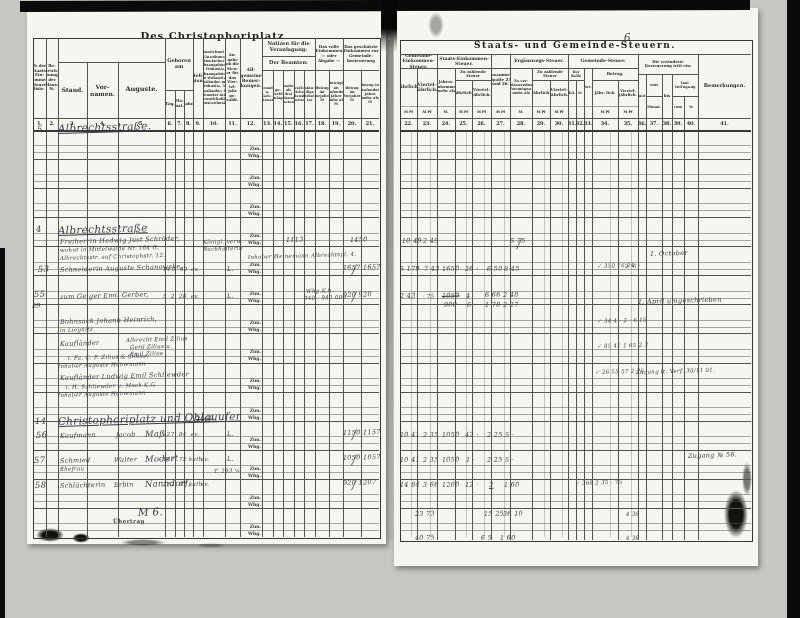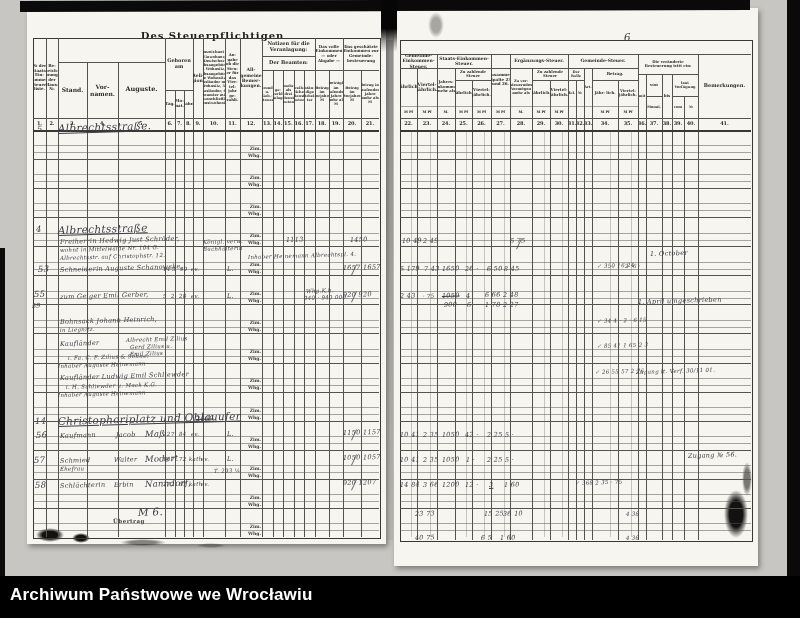--- a/index.html
+++ b/index.html
@@ -45,21 +45,22 @@
   
   .blot{position:absolute;border-radius:50%;background:radial-gradient(closest-side,#141210 55%,rgba(20,18,16,0));}
 </style>
 </head>
 <body>
 
 <div class="scan">
   <div class="page" id="pageL"></div>
   <div class="page" id="pageR"></div>
 
-  <div class="big-title" id="titleL">Des Steuerpflichtigen</div>
+  <div class="big-title" id="titleL">Des Christophoriplatz</div>
+  <div class="big-title" id="titleR">Staats- und Gemeinde-Steuern.</div>
 
   <div class="bar-top"></div>
   <div class="bind"></div>
   <div class="bind2"></div>
   <div class="strip-left"></div>
   <div class="strip-right"></div>
 
   <div class="blot" style="left:36px;top:528px;width:28px;height:14px;"></div>
   <div class="blot" style="left:72px;top:533px;width:18px;height:10px;"></div>
   <div class="blot" style="left:120px;top:539px;width:46px;height:7px;opacity:.5;"></div>
@@ -496,16 +497,13 @@
       <div class="ink s" style="left: 415px; top: 510px; color: rgb(60, 61, 70);">23 73</div>
       <div class="ink s" style="left: 484px; top: 510px; color: rgb(60, 61, 70);">15 25</div>
       <div class="ink s" style="left: 503px; top: 510px; color: rgb(60, 61, 70);">36 10</div>
       <div class="ink xs" style="left: 626px; top: 511px; color: rgb(60, 61, 70);">4 38</div>
       <div class="ink s" style="left: 415px; top: 534px; color: rgb(60, 61, 70);">40 75</div>
       <div class="ink s" style="left: 481px; top: 534px; color: rgb(60, 61, 70);">6 5</div>
       <div class="ink s" style="left: 500px; top: 534px; color: rgb(60, 61, 70);">1 60</div>
       <div class="ink xs" style="left: 626px; top: 535px; color: rgb(60, 61, 70);">4 38</div>
     </div>
 
-  <div class="caption-bar">
-    <span>Archiwum Państwowe we Wrocławiu</span>
-  </div>
 </div>
 
 </body></html>

